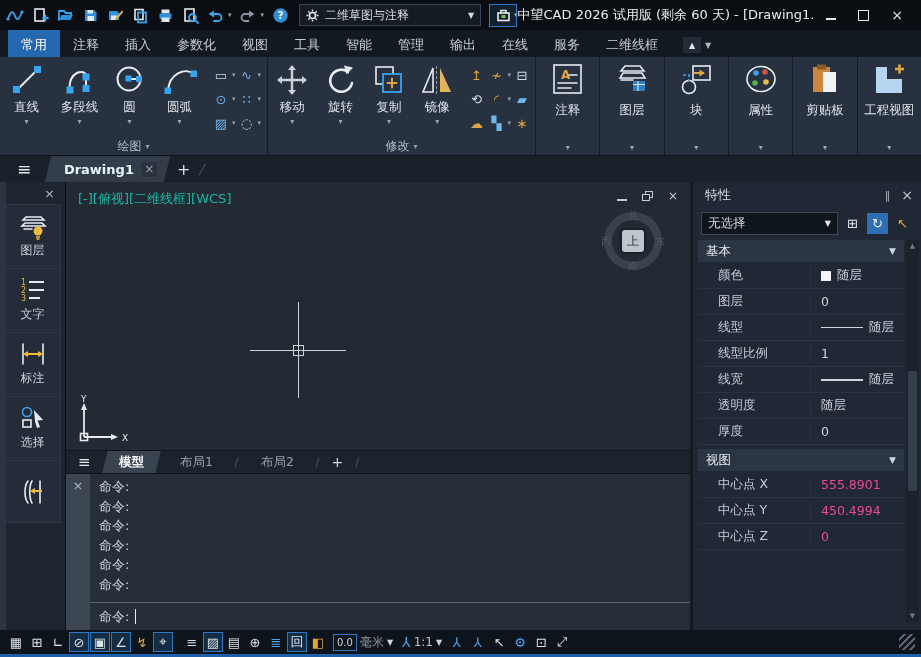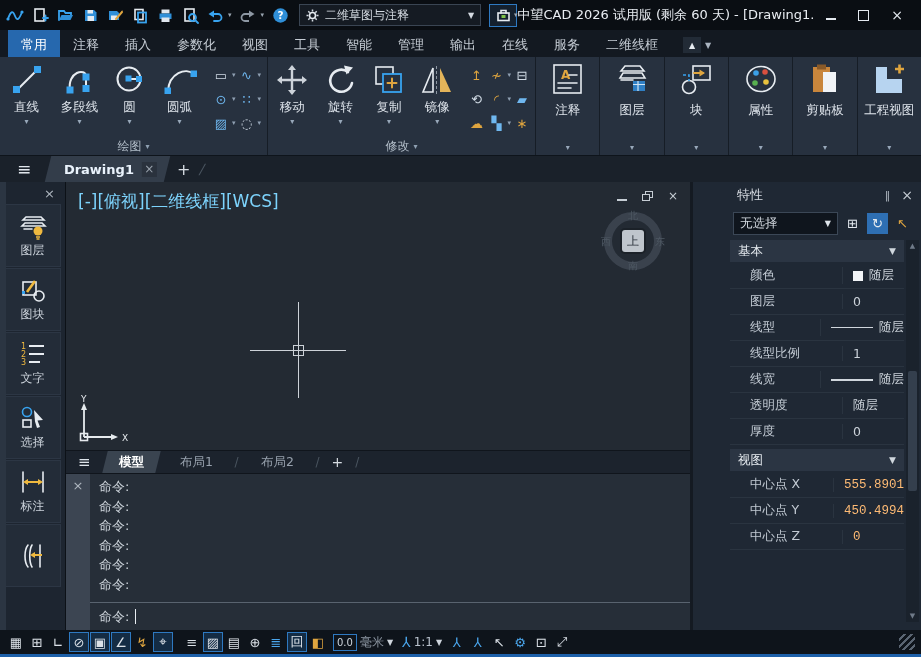--- a/index.html
+++ b/index.html
@@ -80,21 +80,21 @@
   .sidebar .edge{position:absolute;left:0;top:0;bottom:0;width:6px;background:#2b3542;}
   .sb-close{height:22px;display:flex;justify-content:flex-end;align-items:center;padding-right:10px;
             color:#aeb6bf;font-size:13px;}
   .sb-item{width:56px;margin:0 auto 1px;height:63px;background:#232c38;border:1px solid #2c3644;
            box-sizing:border-box;display:flex;flex-direction:column;align-items:center;justify-content:center;cursor:default;}
   .sb-item .lbl{font-size:12px;color:#ccd3db;margin-top:2px;}
 
   
   .canvas{position:absolute;left:66px;top:182px;right:231px;bottom:27px;display:flex;flex-direction:column;}
   .view{flex:1;position:relative;background:#232a33;overflow:hidden;}
-  .vlabel{position:absolute;left:12px;top:8px;font-size:17px;color:#7dd3fc;}
+  .vlabel{position:absolute;left:12px;top:8px;font-size:13px;color:#14b8a6;}
   .vctrl{position:absolute;right:12px;top:7px;display:flex;gap:15px;color:#c6cdd4;align-items:center;}
   .ic-restore{position:relative;width:11px;height:10px;display:inline-block;}
   .ic-restore::before{content:"";position:absolute;left:3px;top:0;width:6px;height:5px;border:1px solid currentColor;}
   .ic-restore::after{content:"";position:absolute;left:0;top:3px;width:6px;height:5px;border:1px solid currentColor;background:#232a33;}
   .compass{position:absolute;right:28px;top:30px;width:58px;height:58px;}
   .compass .ring{position:absolute;left:0;top:0;width:42px;height:42px;border:8px solid rgba(112,124,140,.30);
                  border-radius:50%;}
   .compass .dir{position:absolute;font-size:10px;color:#4e5863;}
   .compass .n{left:24px;top:-3px}.compass .sdir{left:24px;bottom:-3px}
   .compass .wdir{left:-3px;top:23px}.compass .edir{right:-3px;top:23px}
@@ -120,21 +120,21 @@
   .cmd-strip{width:24px;background:#3c4552;display:flex;justify-content:center;padding-top:4px;}
   .cmd-strip .x{color:#aeb6bf;font-size:13px;}
   .cmd-main{flex:1;display:flex;flex-direction:column;font-size:13px;color:#ccd3da;}
   .cmd-hist{padding:3px 0 0 9px;line-height:19.5px;}
   .cmd-spacer{flex:1}
   .cmd-input{height:27px;border-top:1px solid #59636f;display:flex;align-items:center;padding-left:9px;gap:6px;}
   .caret{display:inline-block;width:1px;height:15px;background:#e8edf2;}
 
   
   .props{position:absolute;right:0;top:182px;width:231px;bottom:27px;background:#1f2834;
-         border-left:3px solid #141a22;box-sizing:border-box;padding-left:32px;}
+         border-left:3px solid #141a22;box-sizing:border-box;}
   .p-head{height:26px;display:flex;align-items:center;padding:0 8px 0 12px;color:#d8dde3;}
   .p-head .grow{flex:1}
   .p-head .pin{font-size:11px;color:#aeb6bf;margin-right:12px;letter-spacing:-1px;}
   .p-head .x{font-size:14px;color:#c6cdd4;}
   .p-selrow{height:30px;display:flex;align-items:center;padding:0 8px;gap:4px;}
   .p-select{flex:1;height:21px;background:#0f151d;border:1px solid #3b4756;display:flex;align-items:center;
             padding:0 6px;font-size:12.5px;color:#d4dae1;}
   .p-select .grow{flex:1}
   .p-select .cv{font-size:8px;color:#dfe5eb}
   .p-tool{width:21px;height:21px;display:flex;align-items:center;justify-content:center;font-size:13px;
@@ -142,21 +142,21 @@
   .p-tool.active{background:#2e6fb3;}
   .p-body{position:relative;padding:2px 17px 0 5px;}
   .sect-h{height:22px;background:#2b3543;display:flex;align-items:center;padding:0 8px;color:#e6ebf0;
           font-size:12.5px;margin-bottom:1px;}
   .sect-h .grow{flex:1}
   .sect-h .cv{font-size:9px;color:#cfd6dd}
   .prow{display:flex;height:25px;align-items:center;border-bottom:1px solid #2a3440;font-size:12.5px;}
   .prow .lb{width:92px;padding-left:20px;color:#c3cbd4;white-space:nowrap;}
   .prow .vl{flex:1;padding-left:10px;border-left:1px solid #2a3440;color:#ccd3da;display:flex;
             align-items:center;gap:6px;white-space:nowrap;}
-  .prow .vl.dim{color:#fdba74;font-family:Liberation Mono, monospace;}
+  .prow .vl.dim{color:#ec4899;}
   .swatch{width:10px;height:10px;background:#f2f5f8;display:inline-block;}
   .lineglyph{width:42px;border-top:2px solid #d0d6dc;display:inline-block;}
   .lineglyph.thin{border-top-width:1px;}
   .pscroll{position:absolute;right:2px;top:58px;bottom:8px;width:13px;background:#1a222c;
            display:flex;flex-direction:column;align-items:center;justify-content:space-between;
            padding:2px 0;box-sizing:border-box;}
   .pscroll .ar{font-size:7px;color:#6f7a88;}
   .pscroll .thumb{flex:0 0 120px;width:9px;background:#343f4d;border-radius:2px;margin:2px 0;}
 
   
@@ -547,52 +547,43 @@
     <div class="sb-item">
       <svg width="28" height="28" viewBox="0 0 28 28">
           <path d="M7 5 H22 L25 8 H4 Z M6 11 H23 L26 14 H3 Z M5 17 H13" class="s1"></path>
           <circle cx="19" cy="19" r="4.5" fill="#efb93f"></circle>
           <path d="M17 25 H21 M17.5 27 H20.5" stroke="#efb93f" stroke-width="1.4"></path>
         </svg>
       <span class="lbl">图层</span>
     </div>
     <div class="sb-item">
       <svg width="28" height="28" viewBox="0 0 28 28">
-          <rect x="4" y="6" width="13" height="13" class="s1"></rect>
-          <circle cx="20" cy="20" r="5" class="s1"></circle>
-          <path d="M8 16 L16 5" stroke="#efb93f" stroke-width="2.6"></path>
-          <rect x="3" y="15" width="3" height="3" class="b"></rect>
-        </svg>
-      <span class="lbl">图块</span>
-    </div>
-    <div class="sb-item">
-      <svg width="28" height="28" viewBox="0 0 28 28">
           <text x="2" y="9" font-size="8" fill="#efb93f">1</text>
           <text x="2" y="17" font-size="8" fill="#efb93f">2</text>
           <text x="2" y="25" font-size="8" fill="#efb93f">3</text>
           <path d="M10 6 H25 M10 14 H25 M10 22 H21" stroke="#e7ecf1" stroke-width="2.2"></path>
         </svg>
       <span class="lbl">文字</span>
-    </div>
-    <div class="sb-item">
-      <svg width="28" height="28" viewBox="0 0 28 28">
-          <circle cx="8" cy="8" r="4.5" stroke="#38a3ef" fill="none" stroke-width="1.6"></circle>
-          <rect x="4" y="16" width="8" height="7" class="s1"></rect>
-          <polygon points="15,6 24,16 18.5,16.5 21,23 18,24 16,17.5" class="w"></polygon>
-        </svg>
-      <span class="lbl">选择</span>
     </div>
     <div class="sb-item">
       <svg width="28" height="28" viewBox="0 0 28 28">
           <path d="M4 4 V24 M24 4 V24" class="s1"></path>
           <path d="M7 14 H21" stroke="#efb93f" stroke-width="2"></path>
           <polygon points="4,14 9,11 9,17" fill="#efb93f"></polygon>
           <polygon points="24,14 19,11 19,17" fill="#efb93f"></polygon>
         </svg>
       <span class="lbl">标注</span>
+    </div>
+    <div class="sb-item">
+      <svg width="28" height="28" viewBox="0 0 28 28">
+          <circle cx="8" cy="8" r="4.5" stroke="#38a3ef" fill="none" stroke-width="1.6"></circle>
+          <rect x="4" y="16" width="8" height="7" class="s1"></rect>
+          <polygon points="15,6 24,16 18.5,16.5 21,23 18,24 16,17.5" class="w"></polygon>
+        </svg>
+      <span class="lbl">选择</span>
     </div>
     <div class="sb-item">
       <svg width="28" height="28" viewBox="0 0 28 28">
           <path d="M9 3 C5 8 5 20 9 25" class="s1"></path>
           <path d="M13 3 C10 8 10 20 13 25 M21 3 V25" class="s1"></path>
           <path d="M23 13 H13" stroke="#efb93f" stroke-width="2"></path>
           <polygon points="11,13 16,10 16,16" fill="#efb93f"></polygon>
         </svg>
     </div>
   </div>

